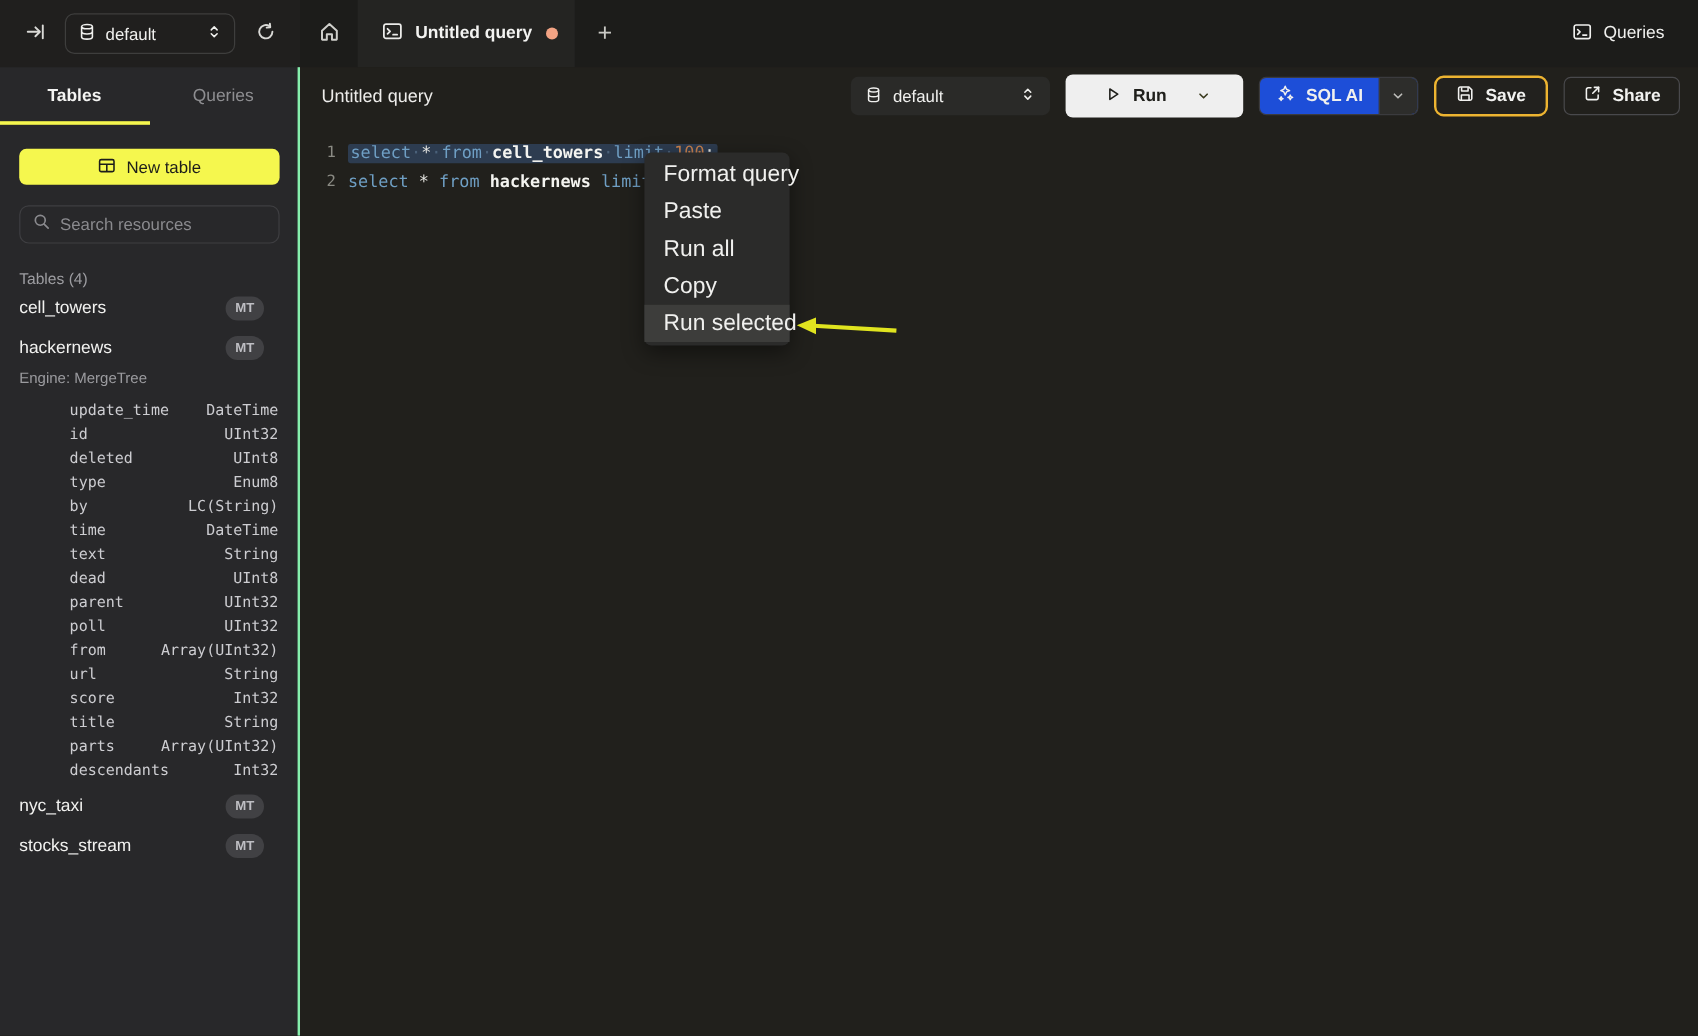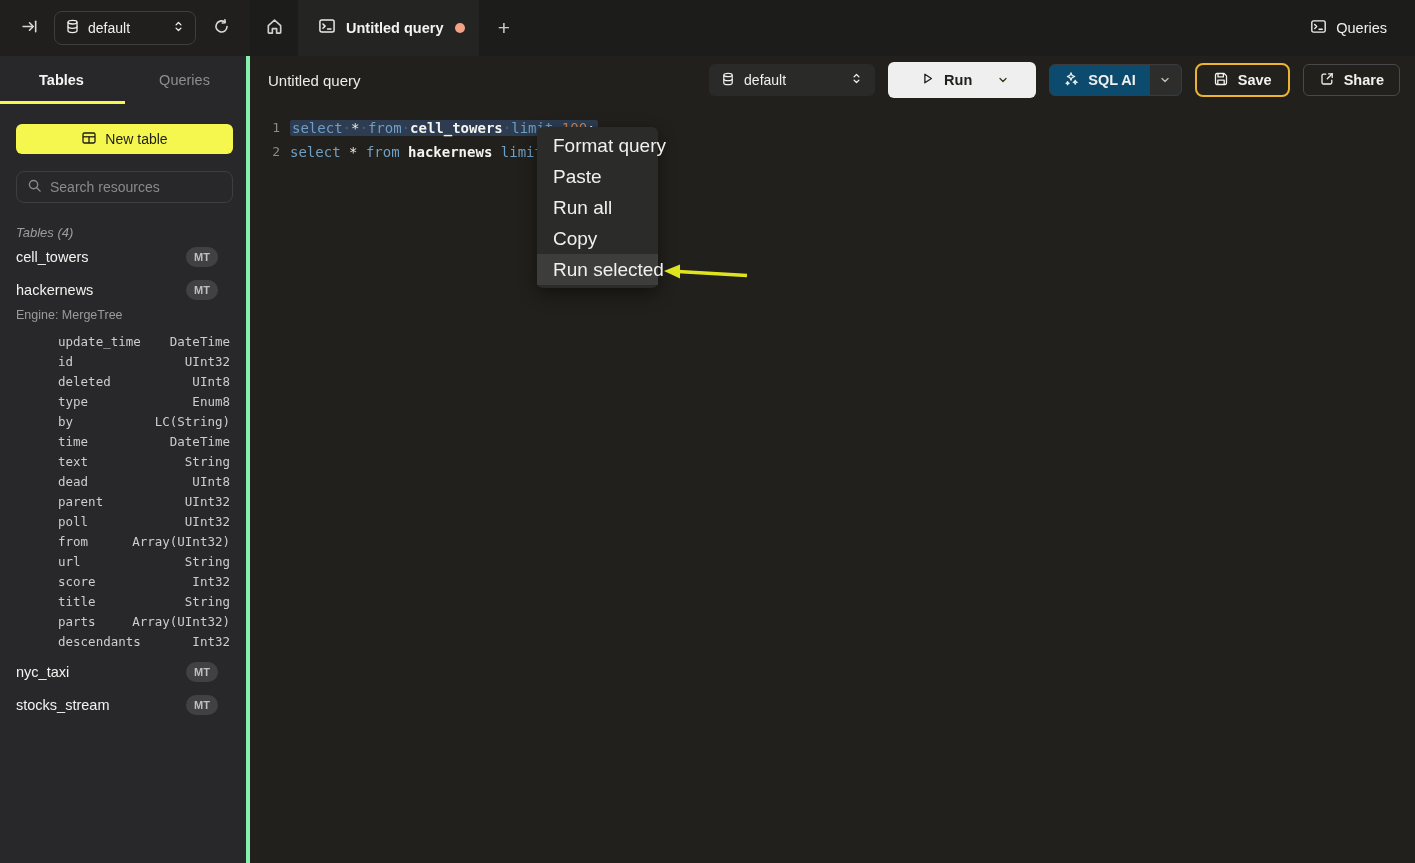--- a/index.html
+++ b/index.html
@@ -16,51 +16,51 @@
   .tabstrip { flex:1; display:flex; align-items:stretch; }
   .home-btn { width:48px; height:56px; background:none; border:none; color:#cfcfcb; display:flex; align-items:center; justify-content:center; cursor:pointer; }
   .qtab { width:181px; height:56px; background:#242422; display:flex; align-items:center; gap:10px; padding:0 14px 0 20px; cursor:pointer; }
   .qtab .tab-label { font-size:14.5px; font-weight:600; color:#f3f3f1; flex:1; white-space:nowrap; }
   .dot { width:10px; height:10px; border-radius:50%; }
   .plus-btn { width:50px; height:56px; background:none; border:none; color:#c9c9c5; font-size:21px; font-weight:300; cursor:pointer; }
   .topbar-right { display:flex; align-items:center; padding-right:28px; }
   .queries-btn { background:none; border:none; color:#f0f0ee; font-size:14.5px; font-weight:500; display:flex; align-items:center; gap:9px; cursor:pointer; }
 
   
-  .sidebar { position:absolute; left:0; top:56px; width:250px; height:807px; background:#28282a; border-right:4px solid #86efac; }
+  .sidebar { position:absolute; left:0; top:56px; width:250px; height:807px; background:#28282a; border-right:2px solid #86efac; }
   .side-tabs { height:48px; display:flex; position:relative; }
   .side-tab { flex:1; background:none; border:none; font-size:14.5px; cursor:pointer; }
   .side-tab.active { color:#f4f4f2; font-weight:600; }
   .side-tab.inactive { color:#8e8e91; font-weight:400; }
   .side-tab-underline { position:absolute; left:0; bottom:0; width:125px; height:3px; }
   .new-table-btn { display:flex; align-items:center; justify-content:center; gap:8px; margin:20px 16px 0 16px; width:217px; height:30px; border:none; border-radius:6px; color:#1d1d1a; font-size:14px; font-weight:500; cursor:pointer; }
   .search-box { margin:17px 16px 0 16px; width:217px; height:32px; border:1px solid #3e3e41; border-radius:8px; display:flex; align-items:center; padding:0 10px; gap:8px; color:#8a8a8e; }
   .search-box input { flex:1; background:transparent; border:none; outline:none; color:#e8e8e6; font-size:14px; font-family:"Liberation Sans", sans-serif; }
   .search-box input::placeholder { color:#8a8a8e; }
-  .section-label { margin:22px 16px 0 16px; font-size:13px; color:#9d9da1;font-style:italic; }
+  .section-label { margin:22px 16px 0 16px; font-size:13px; color:#9d9da1; }
   .tbl-row { height:33px; display:flex; align-items:center; margin:0 16px; cursor:pointer; }
   .tbl-row:first-of-type { margin-top:8px; }
   .tbl-row .tname { flex:1; font-size:14.5px; font-weight:500; color:#f2f2f0; }
   .mt-badge { width:32px; height:20px; border-radius:10px; background:#414144; color:#bebec3; font-size:11px; font-weight:600; display:flex; align-items:center; justify-content:center; margin-right:12px; }
   .engine-line { margin:2px 16px 0 16px; font-size:12.5px; color:#9b9b9f; }
   .schema { margin:9px 16px 2px 16px; }
   .schema-row { height:20px; display:flex; justify-content:space-between; align-items:center; font-size:12.5px; color:#cdcdd1;margin-left:42px; }
   .gap2 { margin-top:4px; }
 
   
   .main { position:absolute; left:250px; top:56px; width:1165px; height:807px; background:#21201c; }
   .query-toolbar { height:48px; display:flex; align-items:center; padding:0 15px 0 18px; }
   .query-title { font-size:15px; font-weight:500; color:#edecea; flex:1; }
   .tb-cluster { display:flex; align-items:center; gap:13px; }
   .db-select-tb { width:166px; height:32px; background:#2a2a28; border:none; border-radius:6px; display:flex; align-items:center; gap:9px; padding:0 12px; color:#f0f0ee; font-size:14px; cursor:pointer; }
   .db-select-tb .lbl { flex:1; text-align:left; }
   .run-btn { height:32px; display:flex; border:none; border-radius:6px; overflow:hidden; padding:18px; cursor:pointer; }
   .run-main { display:flex; align-items:center; gap:9px; padding:0 16px 0 14px; color:#20201c; font-size:14.5px; font-weight:600; }
   .run-caret { width:30px; display:flex; align-items:center; justify-content:center; color:#3a3a1e; }
-  .sqlai-btn { height:32px; display:flex; border:1px solid #3b3b3e; border-radius:6px; overflow:hidden; padding:0; background:#0c4a6e; color:#f0f0ee; cursor:pointer;justify-content:space-between; }
+  .sqlai-btn { height:32px; display:flex; border:1px solid #3b3b3e; border-radius:6px; overflow:hidden; padding:0; background:#1d4ed8; color:#f0f0ee; cursor:pointer;justify-content:space-between; }
   .sqlai-main { display:flex; align-items:center; gap:9px; padding:0 13px; font-size:14.5px; font-weight:600; }
   .sqlai-caret { width:32px; display:flex; align-items:center; justify-content:center; border-left:1px solid #3b3b3e; background:#2d2d2b; color:#bdbdba; }
   .save-btn { height:34px; padding:0 16px; background:#22211e; border-radius:8px; display:flex; align-items:center; gap:9px; color:#f2f2f0; font-size:14.5px; font-weight:600; cursor:pointer; }
   .share-btn { height:32px; padding:0 15px; background:transparent; border:1px solid #49494c; border-radius:6px; display:flex; align-items:center; gap:9px; color:#f2f2f0; font-size:14.5px; font-weight:600; cursor:pointer; }
 
   
   .editor { padding-top:12px; font-size:14px; }
   .code-line { display:flex; height:24px; line-height:24px; }
   .gutter { width:30px; text-align:right; color:#8b8b84; font-size:13px; flex:0 0 auto; }
   .code { margin-left:10px; white-space:pre; }

